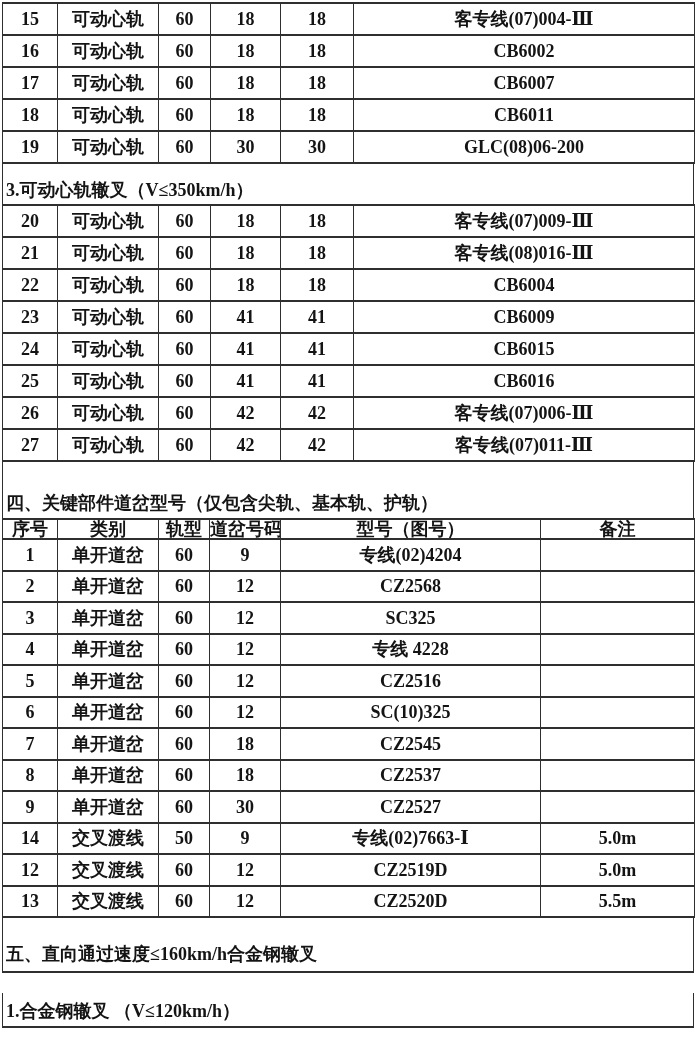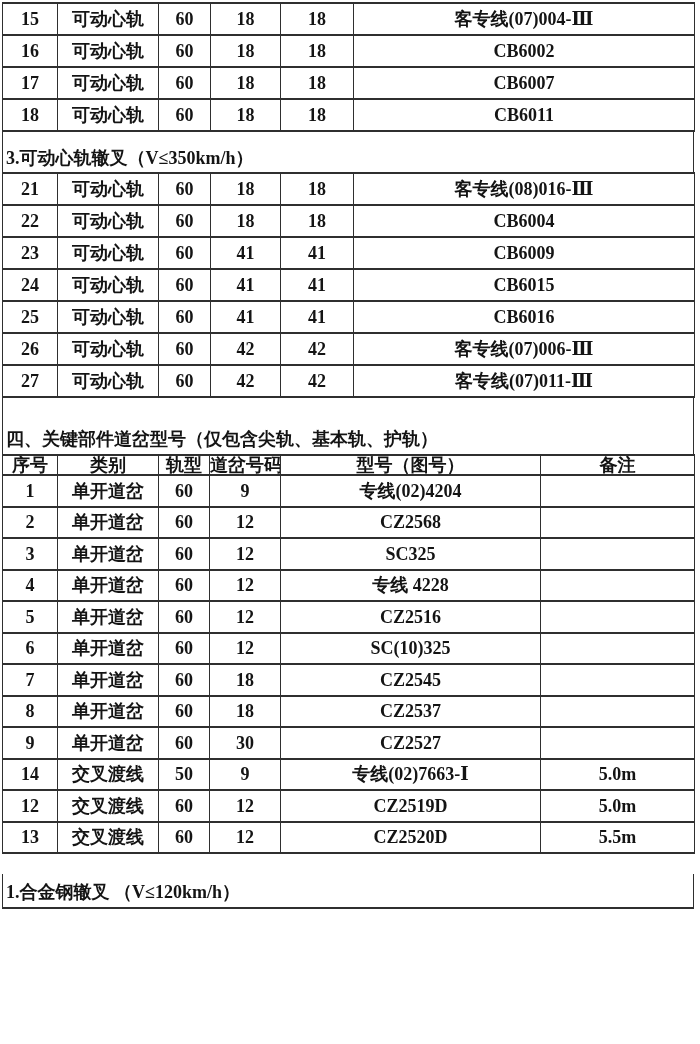--- a/index.html
+++ b/index.html
@@ -82,38 +82,54 @@
 
         <tr>
           <td>18</td>
           <td>可动心轨</td>
           <td>60</td>
           <td>18</td>
           <td>18</td>
           <td>CB6011</td>
         </tr>
 
+        <tr>
+          <td>19</td>
+          <td>可动心轨</td>
+          <td>60</td>
+          <td>30</td>
+          <td>30</td>
+          <td>GLC(08)06-200</td>
+        </tr>
       </tbody>
   </table>
 
   <div class="band band-sub">
     <span>3.可动心轨辙叉（V≤350km/h）</span>
   </div>
 
   <table class="grid mv">
     <colgroup>
       <col style="width:55px">
         <col style="width:101px">
         <col style="width:52px">
       <col style="width:70px">
         <col style="width:73px">
         <col style="width:341px">
     </colgroup>
     <tbody>
 
+        <tr>
+          <td>20</td>
+          <td>可动心轨</td>
+          <td>60</td>
+          <td>18</td>
+          <td>18</td>
+          <td>客专线(07)009-Ⅲ</td>
+        </tr>
 
         <tr>
           <td>21</td>
           <td>可动心轨</td>
           <td>60</td>
           <td>18</td>
           <td>18</td>
           <td>客专线(08)016-Ⅲ</td>
         </tr>
 
@@ -302,18 +318,21 @@
           <td>13</td>
           <td>交叉渡线</td>
           <td>60</td>
           <td>12</td>
           <td>CZ2520D</td>
           <td>5.5m</td>
         </tr>
       </tbody>
   </table>
 
+  <div class="band band-major5">
+    <span>五、直向通过速度≤160km/h合金钢辙叉</span>
+  </div>
 
   <div class="band band-sub-last">
     <span>1.合金钢辙叉 （V≤120km/h）</span>
   </div>
 
 </div>
 
 </body></html>

